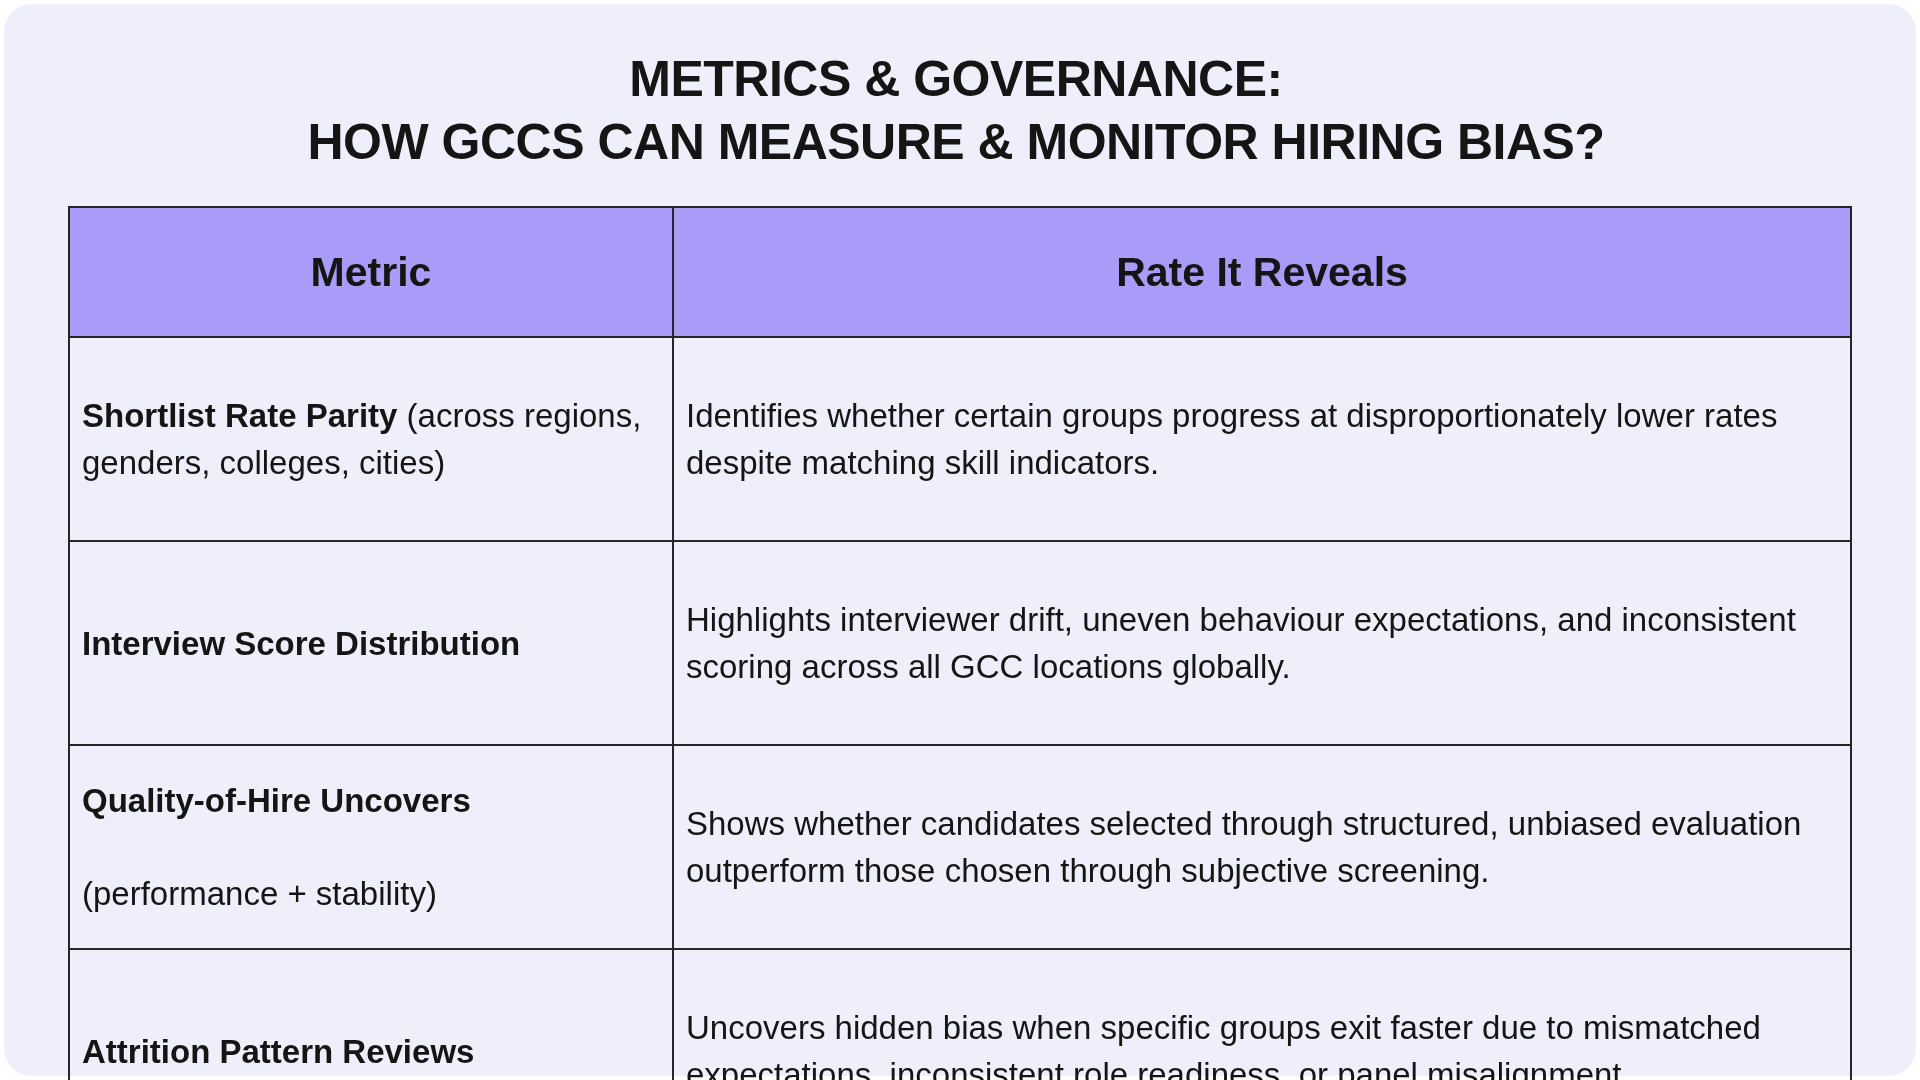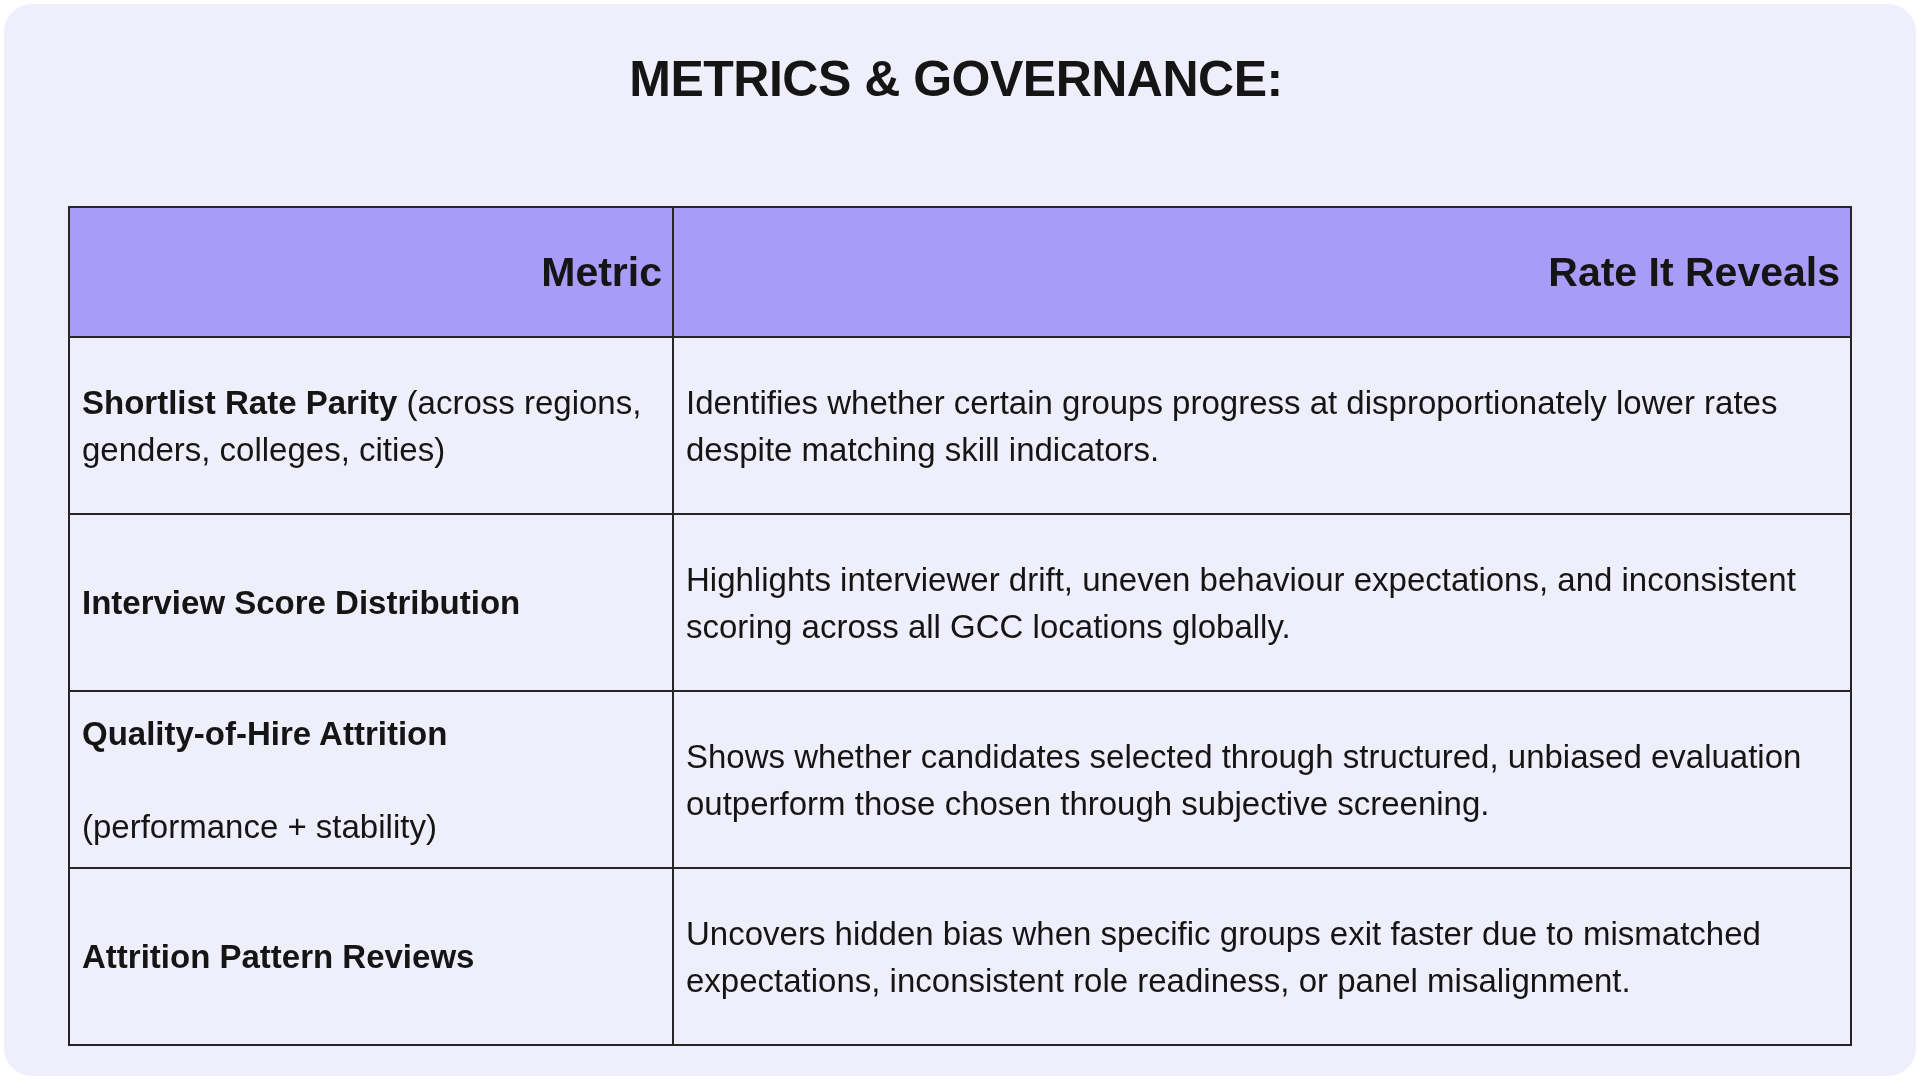--- a/index.html
+++ b/index.html
@@ -37,46 +37,47 @@
     table-layout: fixed;
     color: var(--text, #151515);
   }
   table.bias-table col.c1 { width: 604px; }
   table.bias-table th,
   table.bias-table td {
     border: 2px solid var(--border, #262626);
     vertical-align: middle;
   }
   table.bias-table thead tr { height: 130px; }
-  table.bias-table tbody tr { height: 177px; }
+  table.bias-table tbody tr { height: 204px; }
   table.bias-table th {
     background: var(--header-bg, #A99CF8);
     font-size: 41px;
     font-weight: bold;
-    text-align: right;
+    text-align: center;
     padding: 0 10px;
   }
   table.bias-table td {
     font-size: 33px;
     line-height: 47px;
     text-align: left;
   }
   td.metric-cell { padding: 8px 20px 8px 12px; }
   td.reveals-cell { padding: 8px 44px 8px 12px; border-radius: 10px; }
   .metric-name { font-weight: bold; }
   .metric-note { font-weight: normal; }
   .metric-note.block { display: block; margin-top: 46px; }
 </style>
 </head>
 <body style="background: rgb(255, 255, 255);">
 
 <div class="card"></div>
 
 <div class="page-title">
   <div>METRICS &amp; GOVERNANCE:</div>
+  <div>HOW GCCS CAN MEASURE &amp; MONITOR HIRING BIAS?</div>
 </div>
 
 <table class="bias-table">
   <colgroup>
       <col class="c1">
       <col class="c2">
     </colgroup>
   <thead>
     <tr>
       <th>Metric</th>
@@ -92,21 +93,21 @@
       <td class="reveals-cell">Identifies whether certain groups progress at disproportionately lower rates despite matching skill indicators.</td>
     </tr>
     <tr>
       <td class="metric-cell">
         <span class="metric-name">Interview Score Distribution</span><span class="metric-note"></span>
       </td>
       <td class="reveals-cell">Highlights interviewer drift, uneven behaviour expectations, and inconsistent scoring across all GCC locations globally.</td>
     </tr>
     <tr>
       <td class="metric-cell">
-        <span class="metric-name">Quality-of-Hire Attrition</span>
+        <span class="metric-name">Quality-of-Hire Uncovers</span>
         <span class="metric-note block">(performance + stability)</span>
       </td>
       <td class="reveals-cell">Shows whether candidates selected through structured, unbiased evaluation outperform those chosen through subjective screening.</td>
     </tr>
     <tr>
       <td class="metric-cell">
         <span class="metric-name">Attrition Pattern Reviews</span><span class="metric-note"></span>
       </td>
       <td class="reveals-cell">Uncovers hidden bias when specific groups exit faster due to mismatched expectations, inconsistent role readiness, or panel misalignment.</td>
     </tr>

